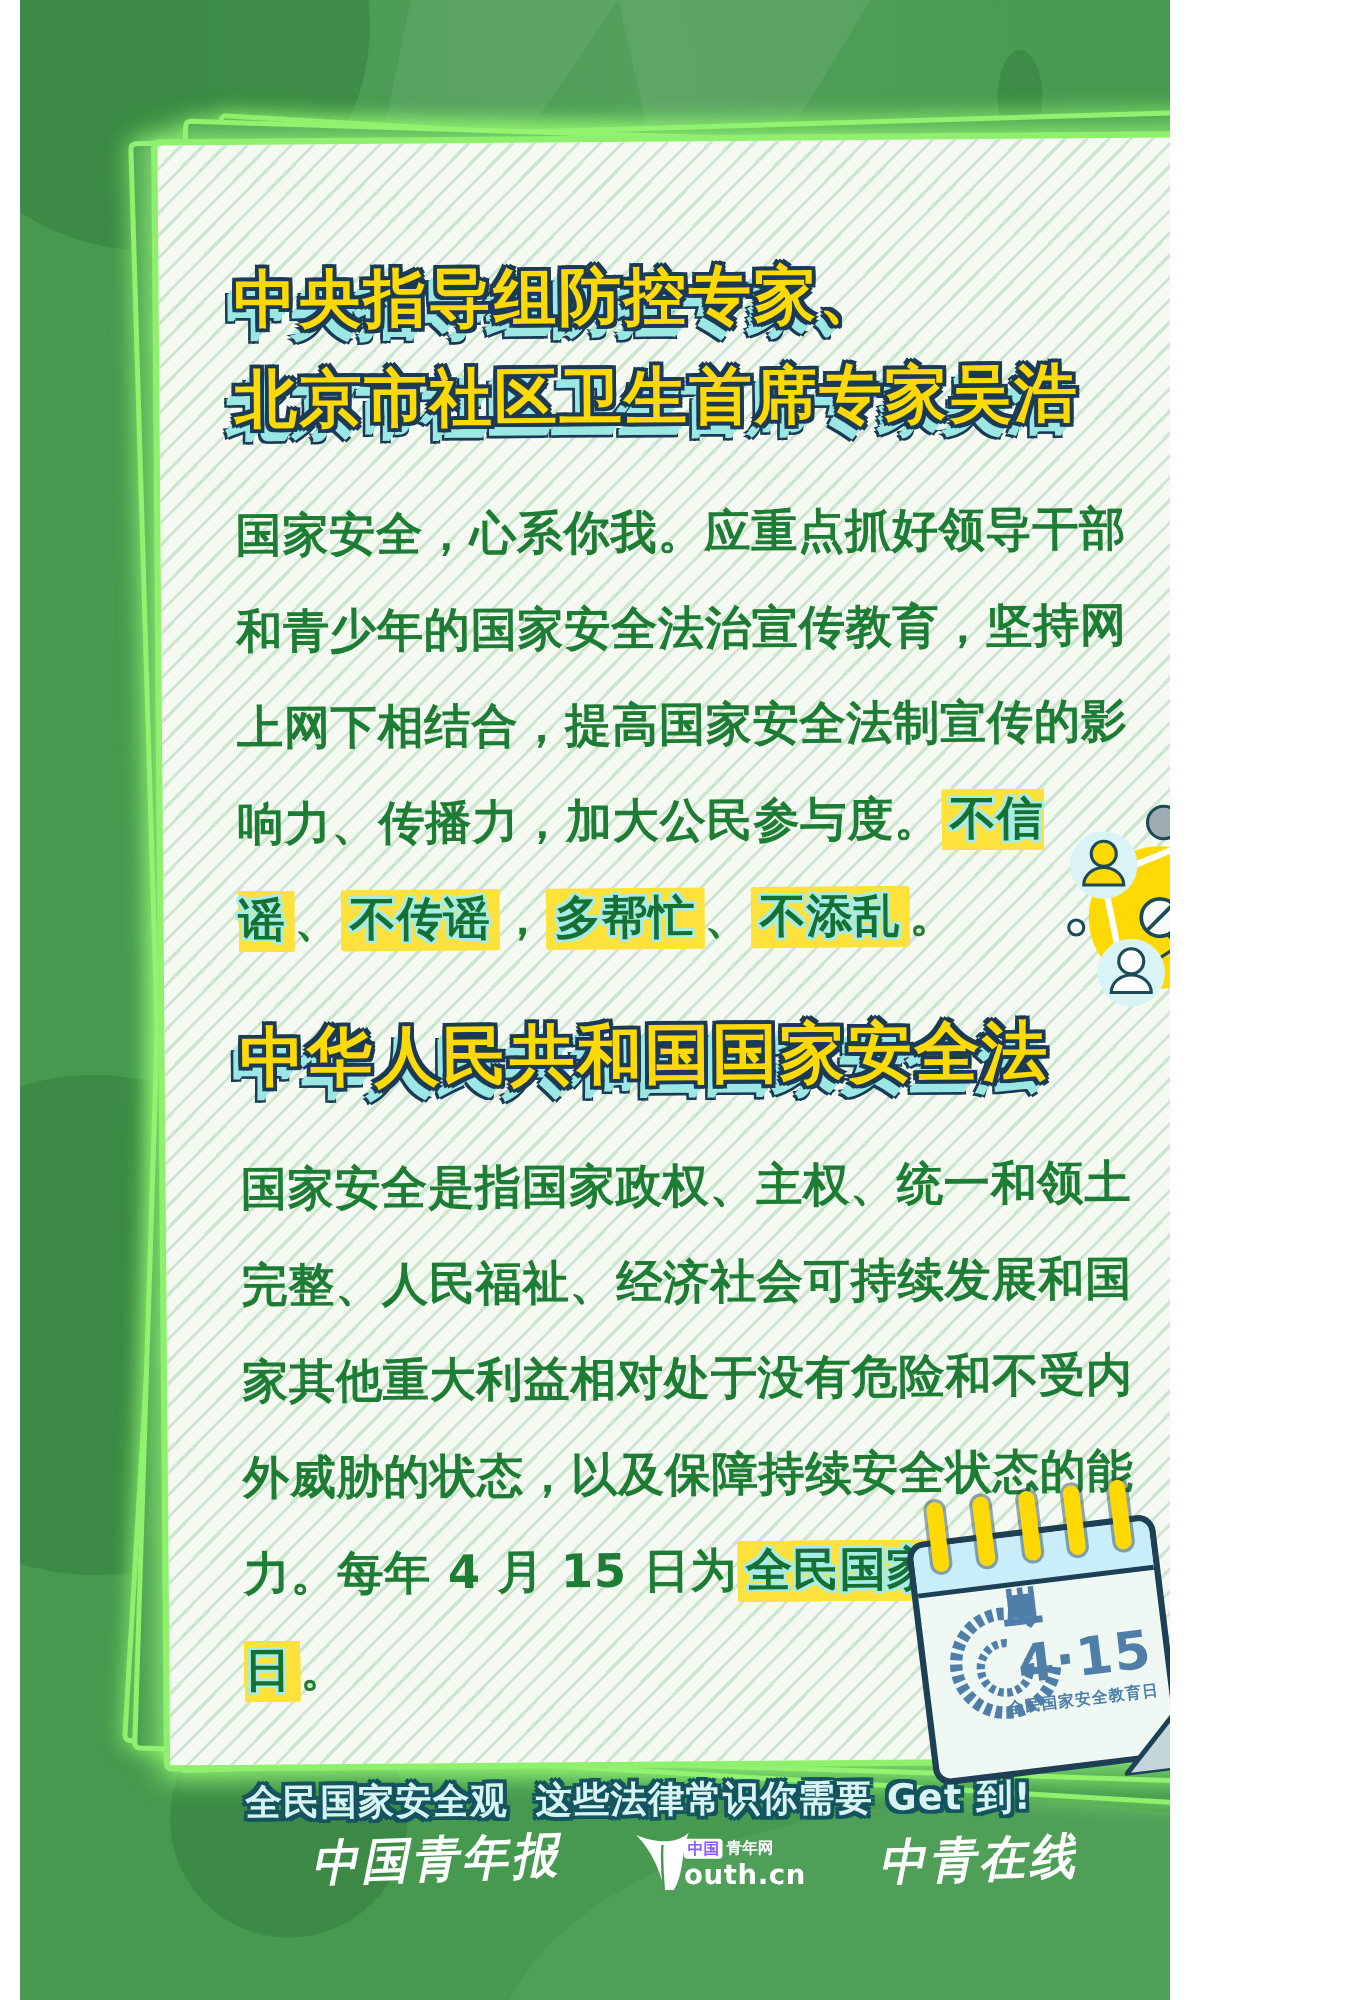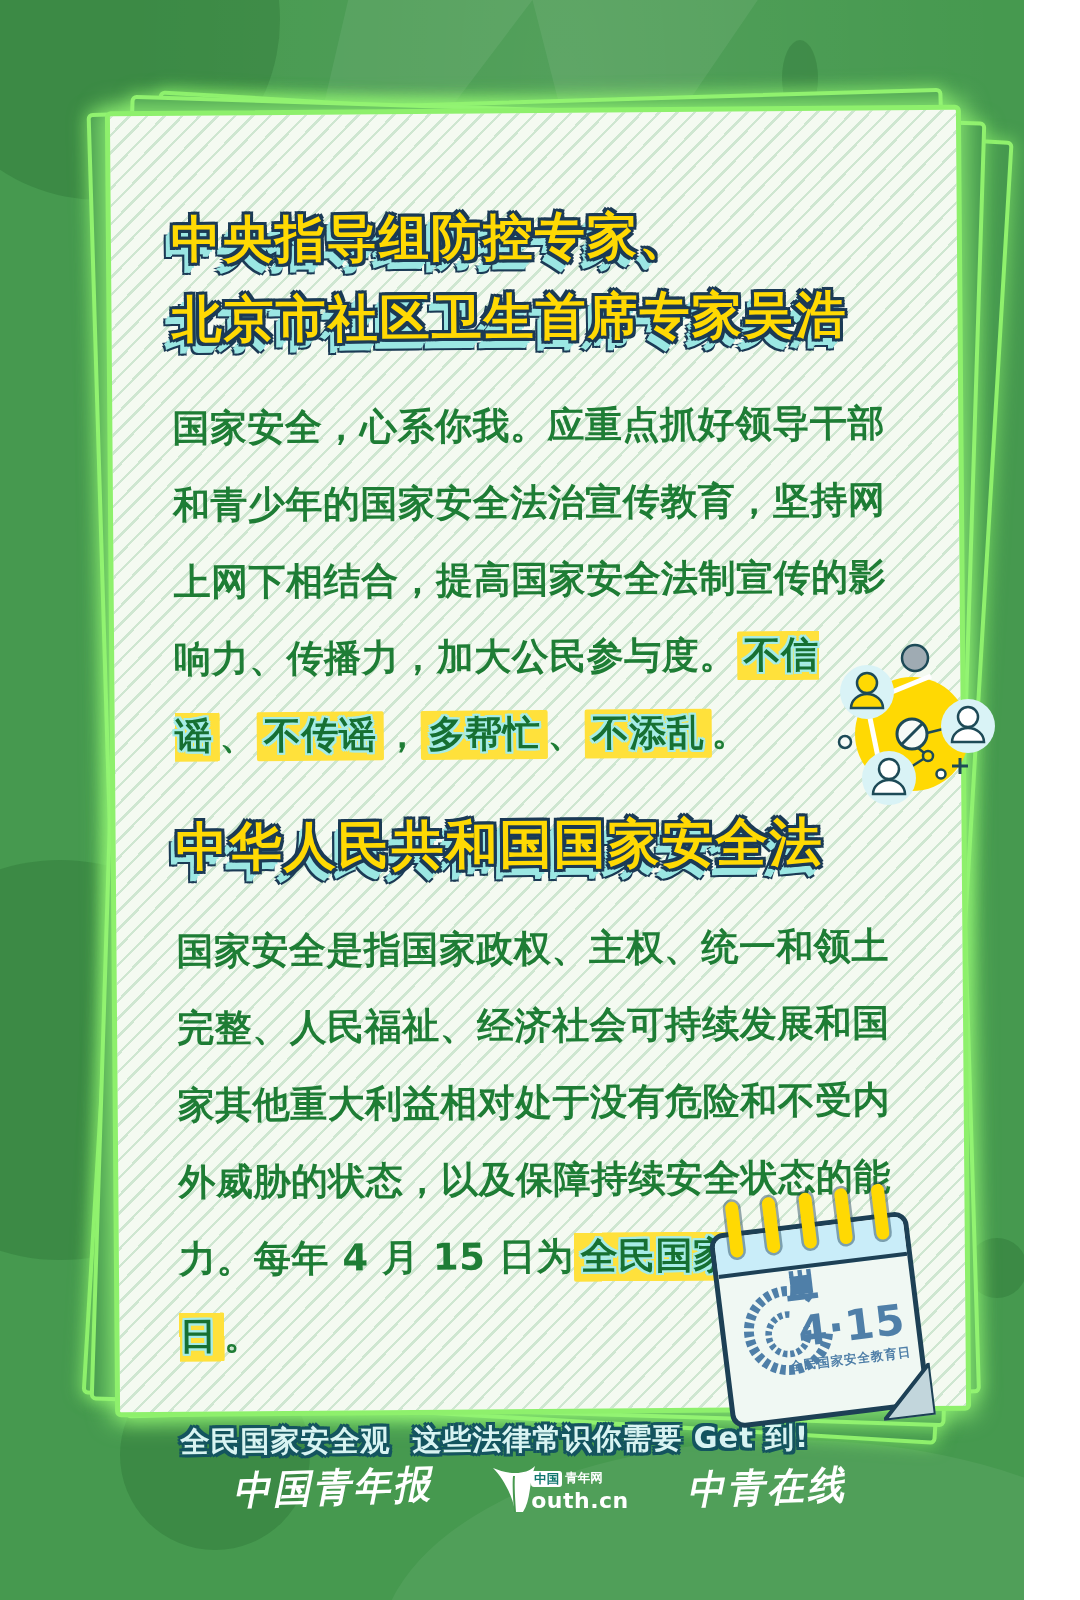--- a/index.html
+++ b/index.html
@@ -1,19 +1,19 @@
 <!DOCTYPE html>
 <html><head>
 <meta charset="utf-8">
 <style>
   html,body{margin:0;padding:0;}
   body{font-family:"DejaVu Sans","Liberation Sans",sans-serif;}
-  .page{position:relative;width:1024px;height:1600px;overflow:hidden;
+  .page{position:relative;width:920px;height:1600px;overflow:hidden;
     background:#46994f;
-    background-image:radial-gradient(ellipse at 55% 6%, rgba(255,255,255,.07), transparent 55%);}
+    background-image:radial-gradient(ellipse at 55% 6%, rgba(255,255,255,.07), transparent 55%);margin-left:16px;}
   
   .bgdot{position:absolute;border-radius:50%;background:rgba(18,82,32,.20);z-index:1;}
   .bg-c1{left:-140px;top:860px;width:400px;height:400px;}
   .bg-c2{left:120px;top:1360px;width:190px;height:190px;}
   .bg-c3{left:-80px;top:-160px;width:360px;height:360px;}
   .bg-c4{left:782px;top:40px;width:36px;height:76px;}
   .bg-c5{left:967px;top:1238px;width:60px;height:60px;}
   .bg-hill{position:absolute;left:380px;top:1440px;width:820px;height:420px;border-radius:50%;
     background:rgba(255,255,255,.06);z-index:1;}
   .wedge{position:absolute;inset:0;z-index:1;background:rgba(255,255,255,.07);}
@@ -69,21 +69,21 @@
   .cal-caption{position:absolute;right:8px;top:128px;font-size:12.5px;font-weight:700;color:#4f7fa8;letter-spacing:1px;}
   .cal-fold{position:absolute;right:-4px;bottom:-4px;width:52px;height:52px;z-index:4;}
   
   .logos{position:absolute;left:0;top:1462px;width:1080px;display:flex;justify-content:center;
     align-items:center;gap:58px;z-index:7;color:#fff;}
   .callig{font-family:"DejaVu Serif","Liberation Serif",serif;font-style:italic;font-weight:bold;
     font-size:37px;letter-spacing:3px;transform:rotate(-2deg) scaleY(1.06);}
   .youth{display:flex;align-items:flex-start;}
   .youth-text{margin-left:-6px;margin-top:8px;}
   .youth-top{display:flex;align-items:center;gap:3px;font-size:12.5px;font-weight:bold;}
-  .badge{background:#fff;color:#0f766e;border-radius:3px;padding:0 3px;line-height:16px;}
+  .badge{background:#fff;color:#8b5cf6;border-radius:3px;padding:0 3px;line-height:16px;}
   .youth-domain{font-size:22px;font-weight:bold;letter-spacing:.5px;margin-top:1px;}
 </style>
 </head>
 <body>
 
 <div class="page">
 
   <div class="wedge wedge1"></div>
   <div class="wedge wedge2"></div>
   <div class="bgdot bg-c3"></div>

